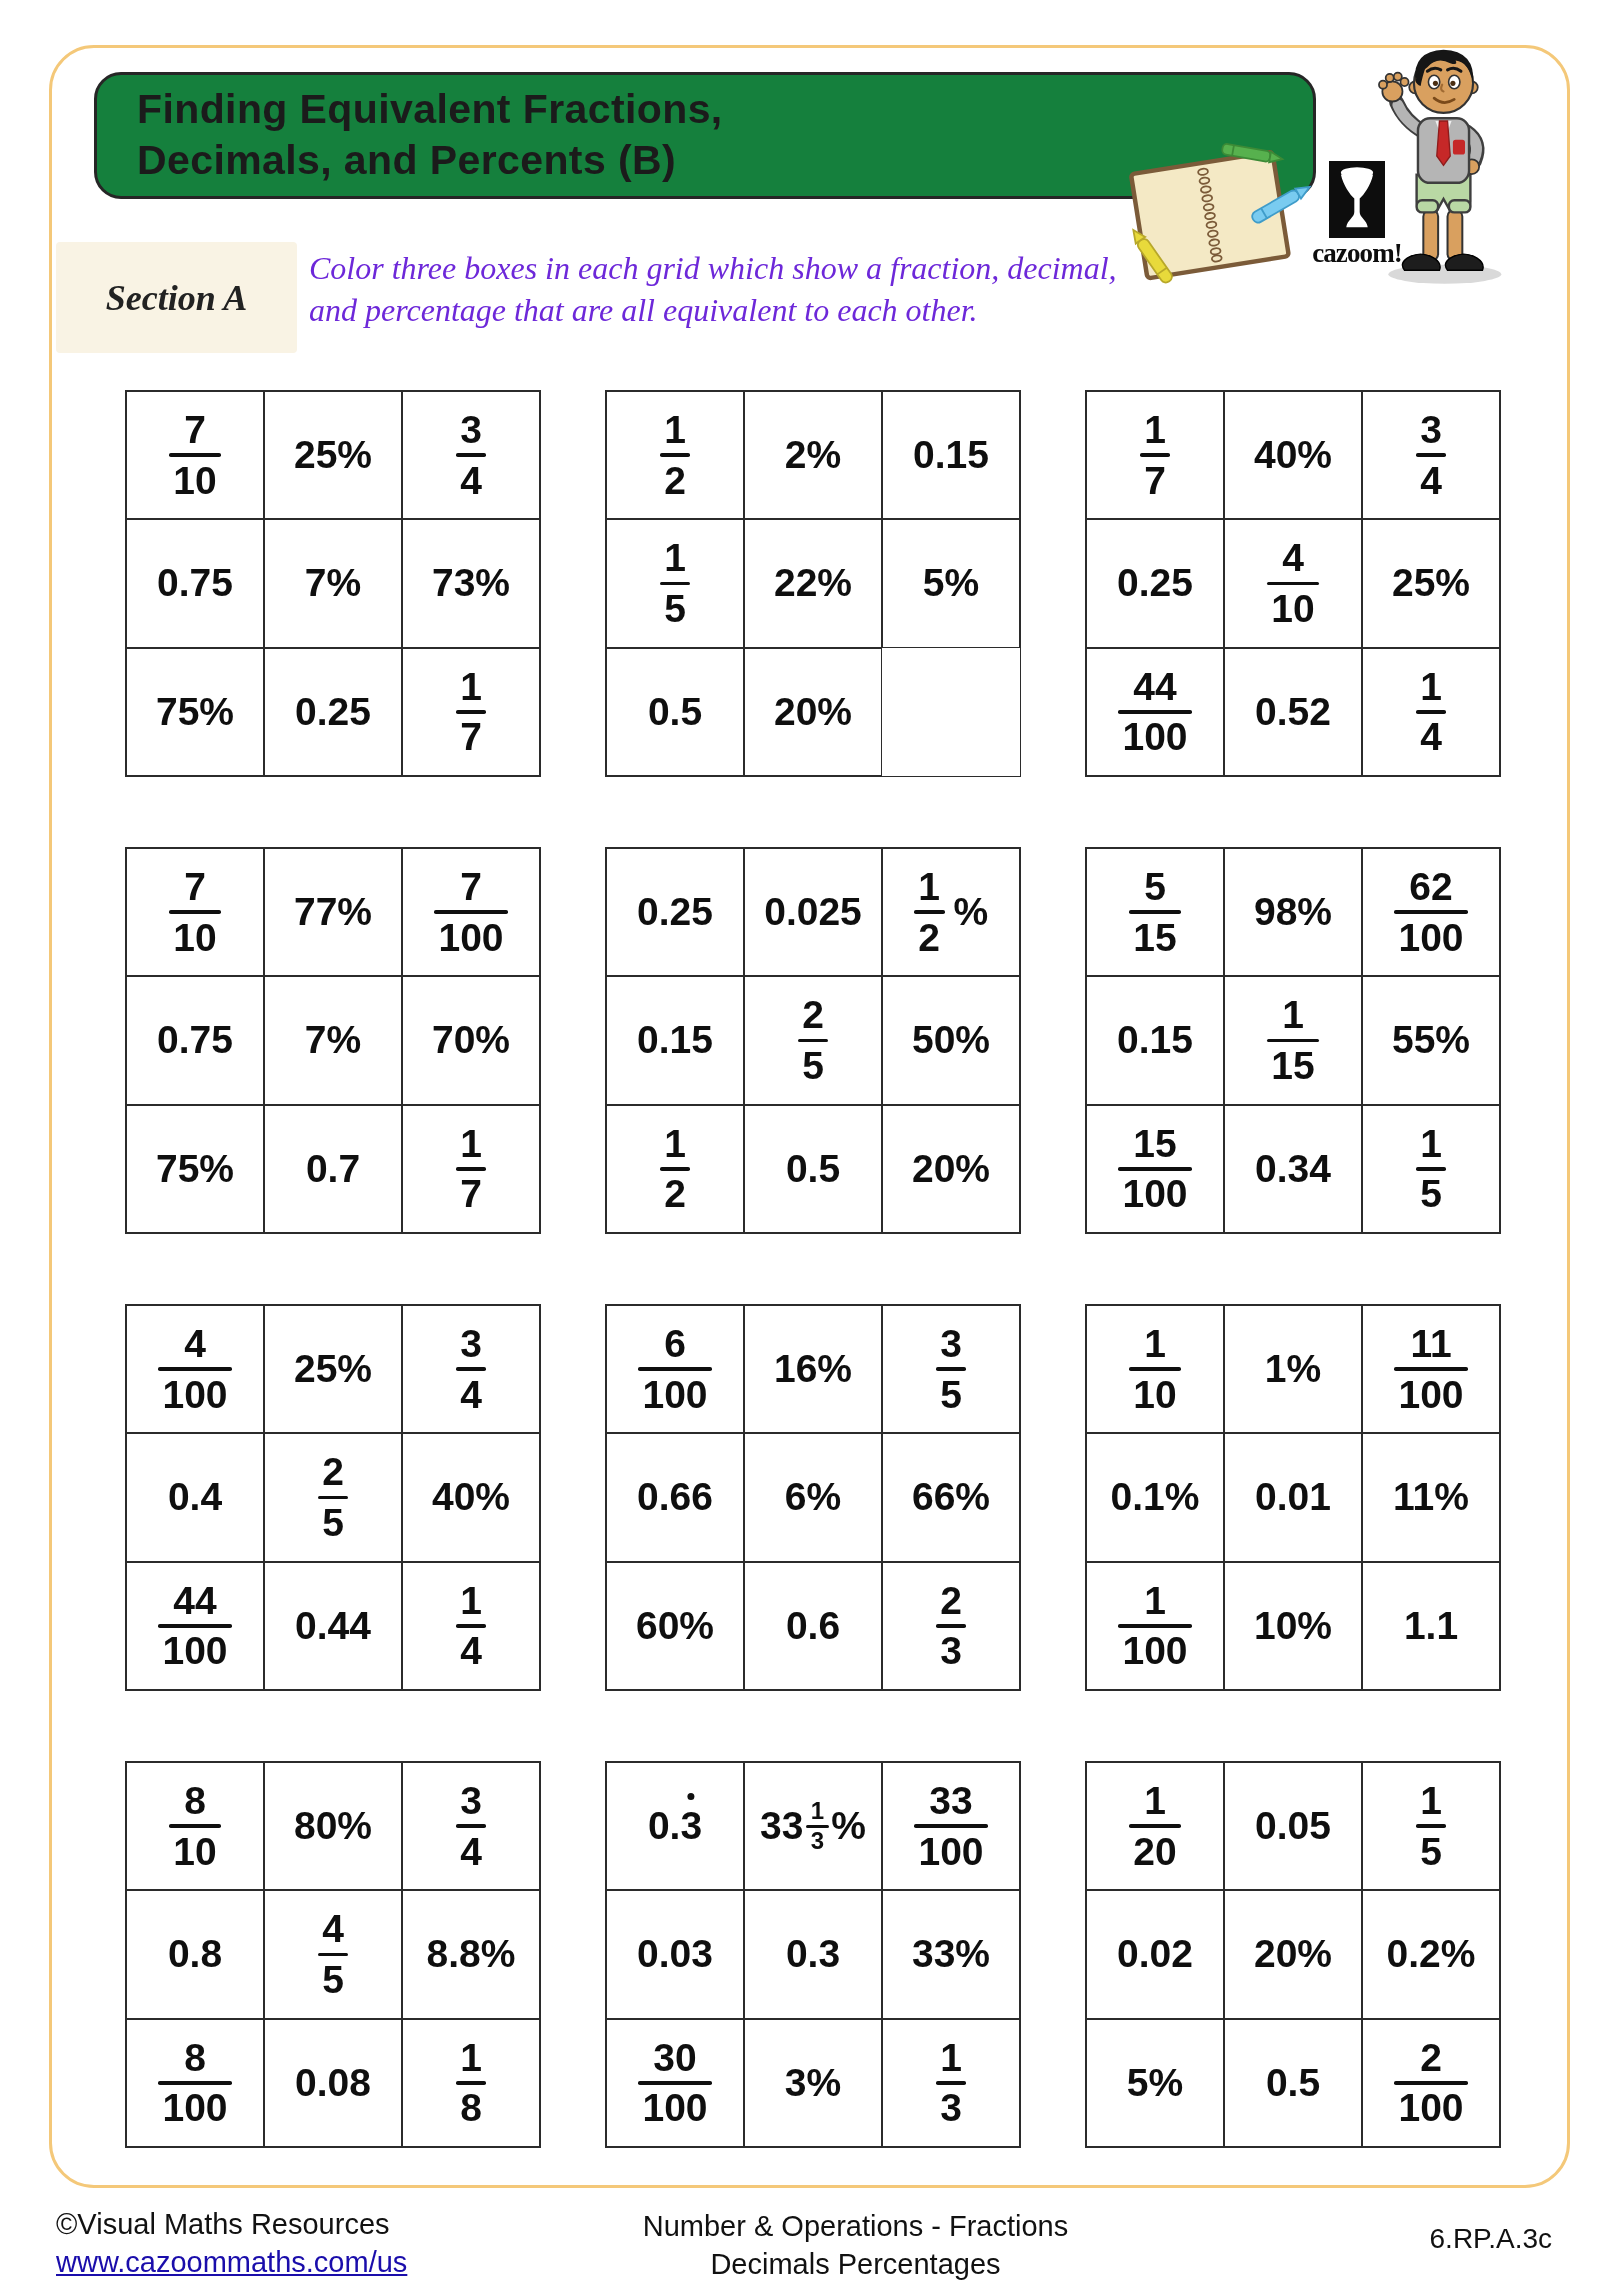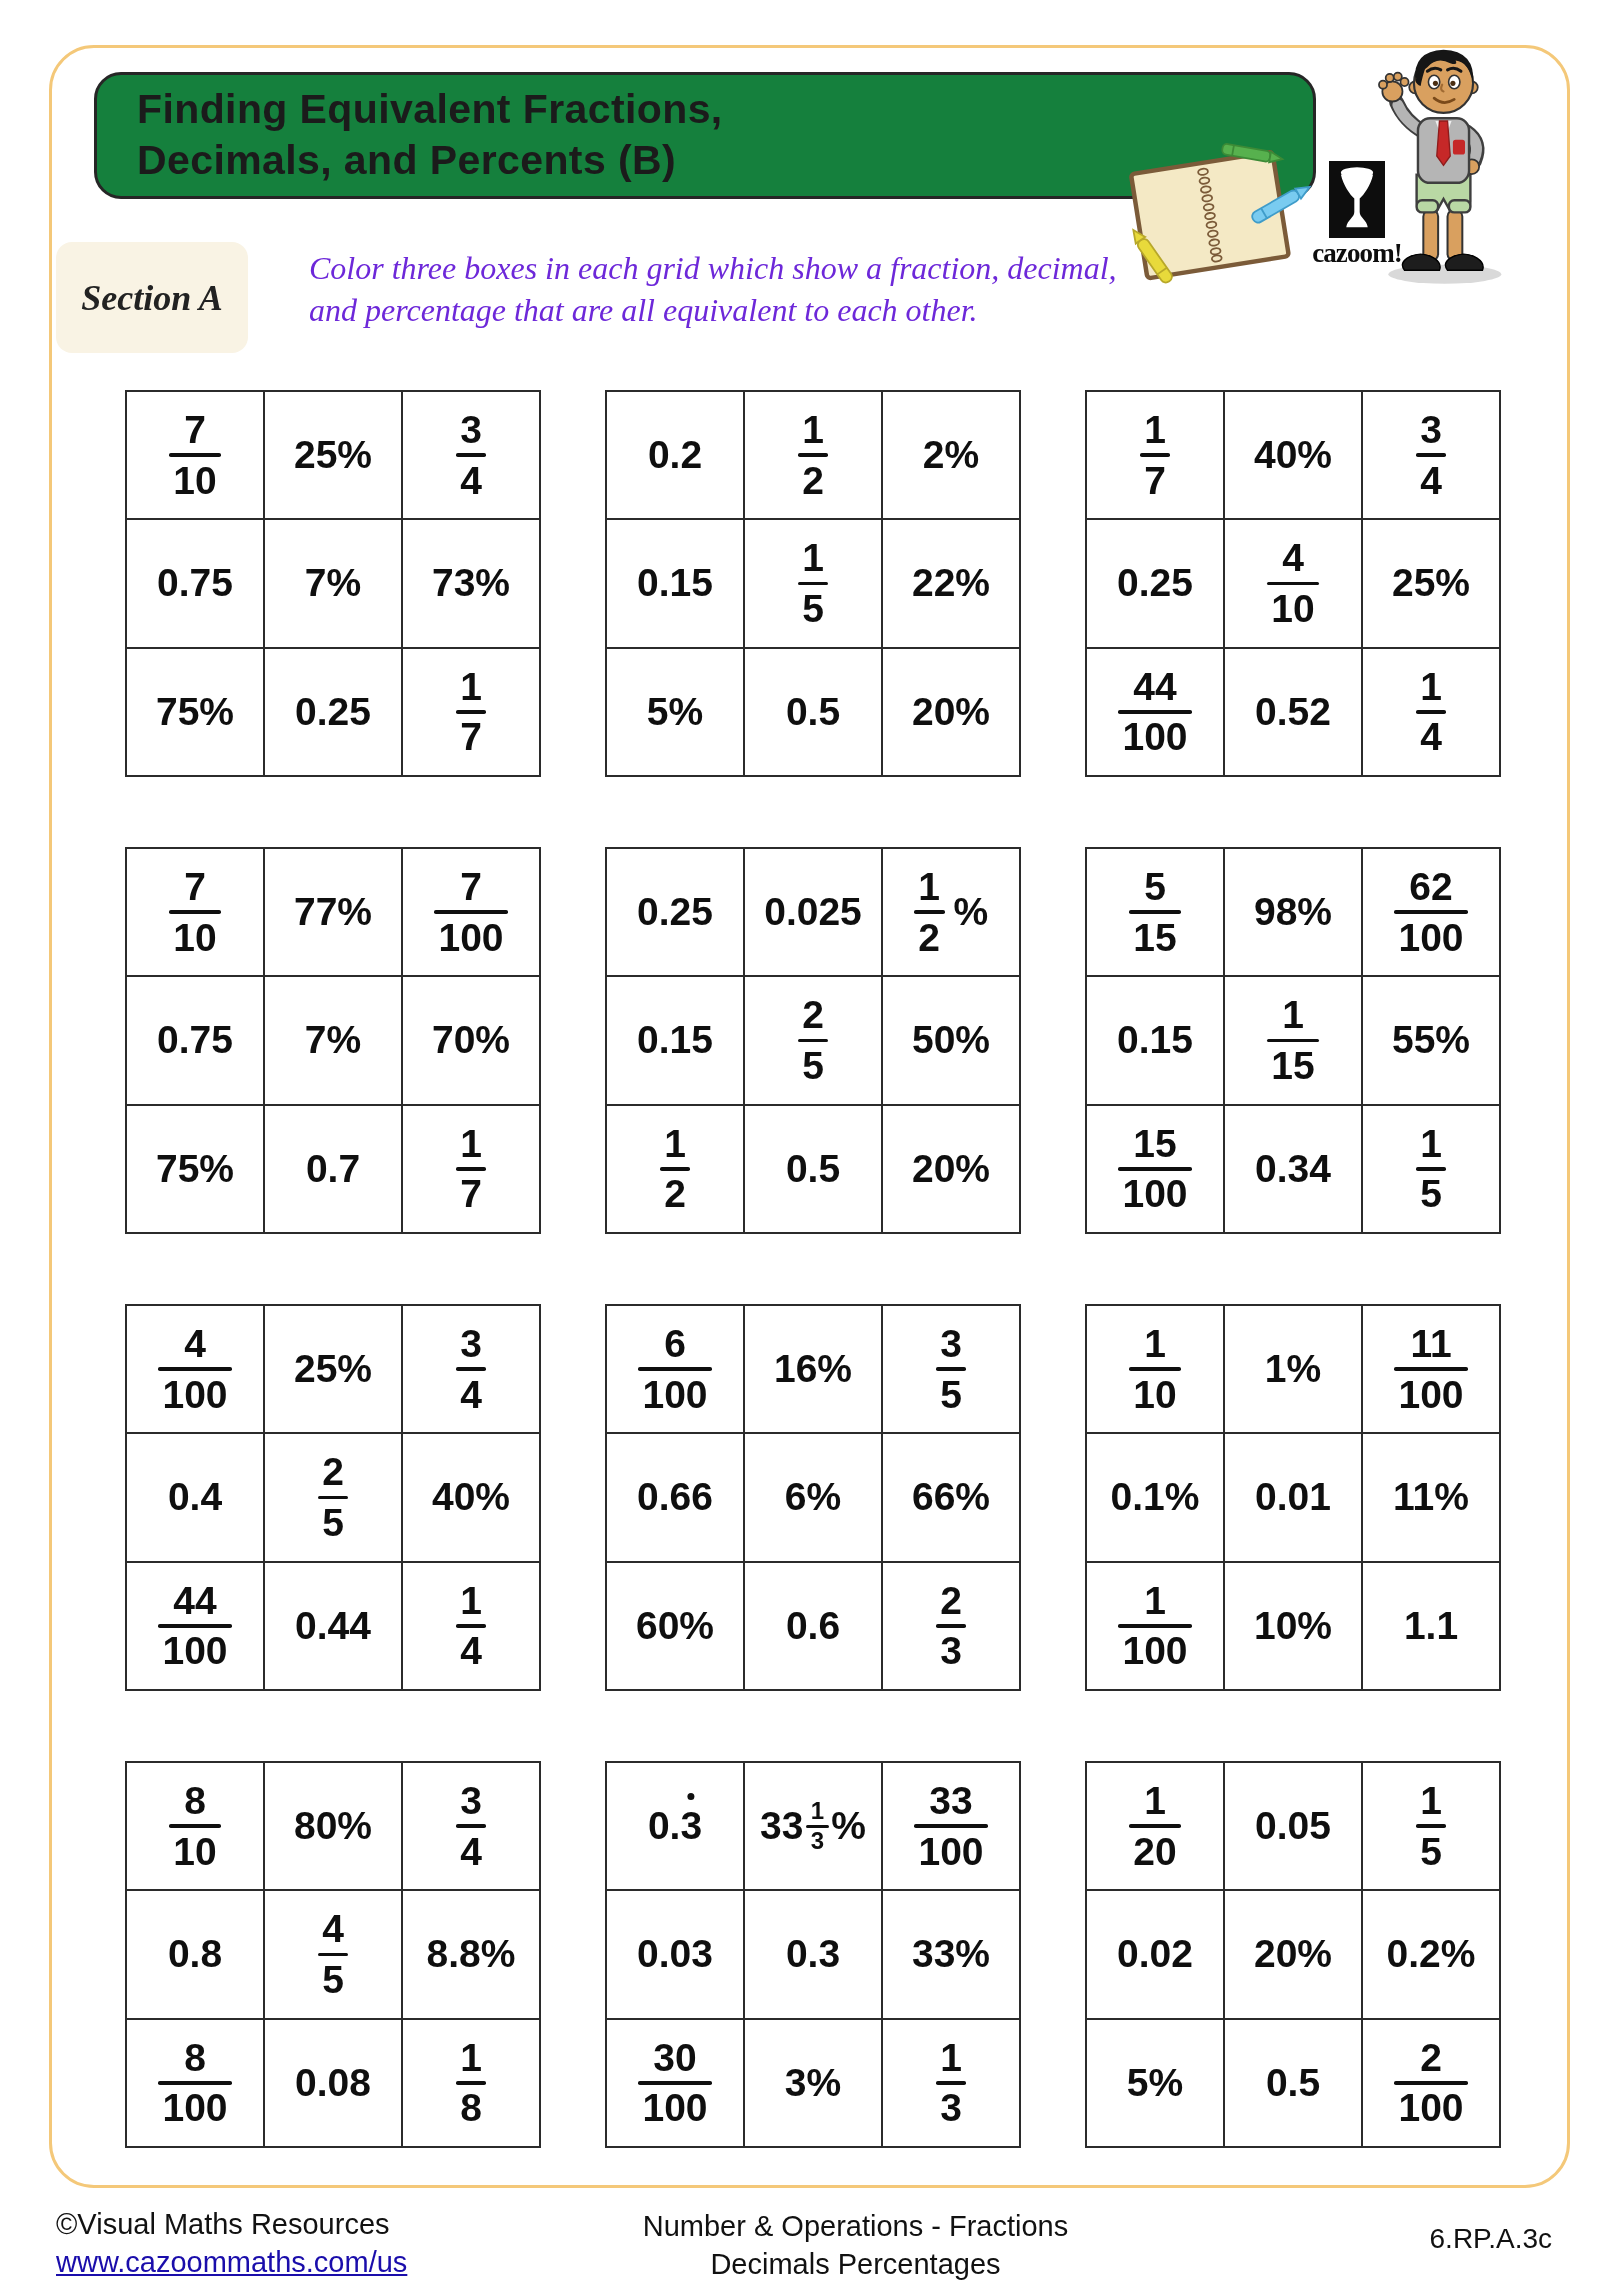--- a/index.html
+++ b/index.html
@@ -24,22 +24,22 @@
   
   .notebook-wrap{position:absolute;left:1010px;top:56px;width:215px;height:170px;}
   
   .logo{position:absolute;left:1202px;top:86px;width:116px;text-align:center;}
   .logo-square{width:56px;height:77px;background:#0d0d0d;margin:0 auto;display:flex;align-items:center;justify-content:center;}
   .logo-text{font-family:"Liberation Serif",serif;font-weight:bold;font-size:27px;color:#0d0d0d;margin-top:0;letter-spacing:-0.9px;}
   
   .boy{position:absolute;left:1354px;top:43px;width:179px;height:242px;}
   
   .section-box{
-    position:absolute;left:56px;top:242px;width:192px;height:111px;
-    background:#F9F3E4;border-radius:16px;display:flex;align-items:center;justify-content:center;
+    position:absolute;left:56px;top:242px;width:241px;height:111px;
+    background:#F9F3E4;border-radius:4px;display:flex;align-items:center;justify-content:center;
   }
   .section-label{
     font-family:"Liberation Serif",serif;font-weight:bold;font-style:italic;
     font-size:36px;color:#222;
   }
   .instruction{
     position:absolute;left:309px;top:247px;width:1021px;
     font-family:"Liberation Serif",serif;font-style:italic;font-size:32px;line-height:42px;color:#6d28d9;
   }
   
@@ -229,23 +229,20 @@
       <div class="cell">
         <span class="frac">
           <span class="num">1</span>
           <span class="bar"></span>
           <span class="den">7</span>
         </span>
       </div>
     </div>
     <div class="grid-table">
       <div class="cell">
-        <span>0.2</span>
-      </div>
-      <div class="cell">
         <span class="frac">
           <span class="num">1</span>
           <span class="bar"></span>
           <span class="den">2</span>
         </span>
       </div>
       <div class="cell">
         <span>2%</span>
       </div>
       <div class="cell">

